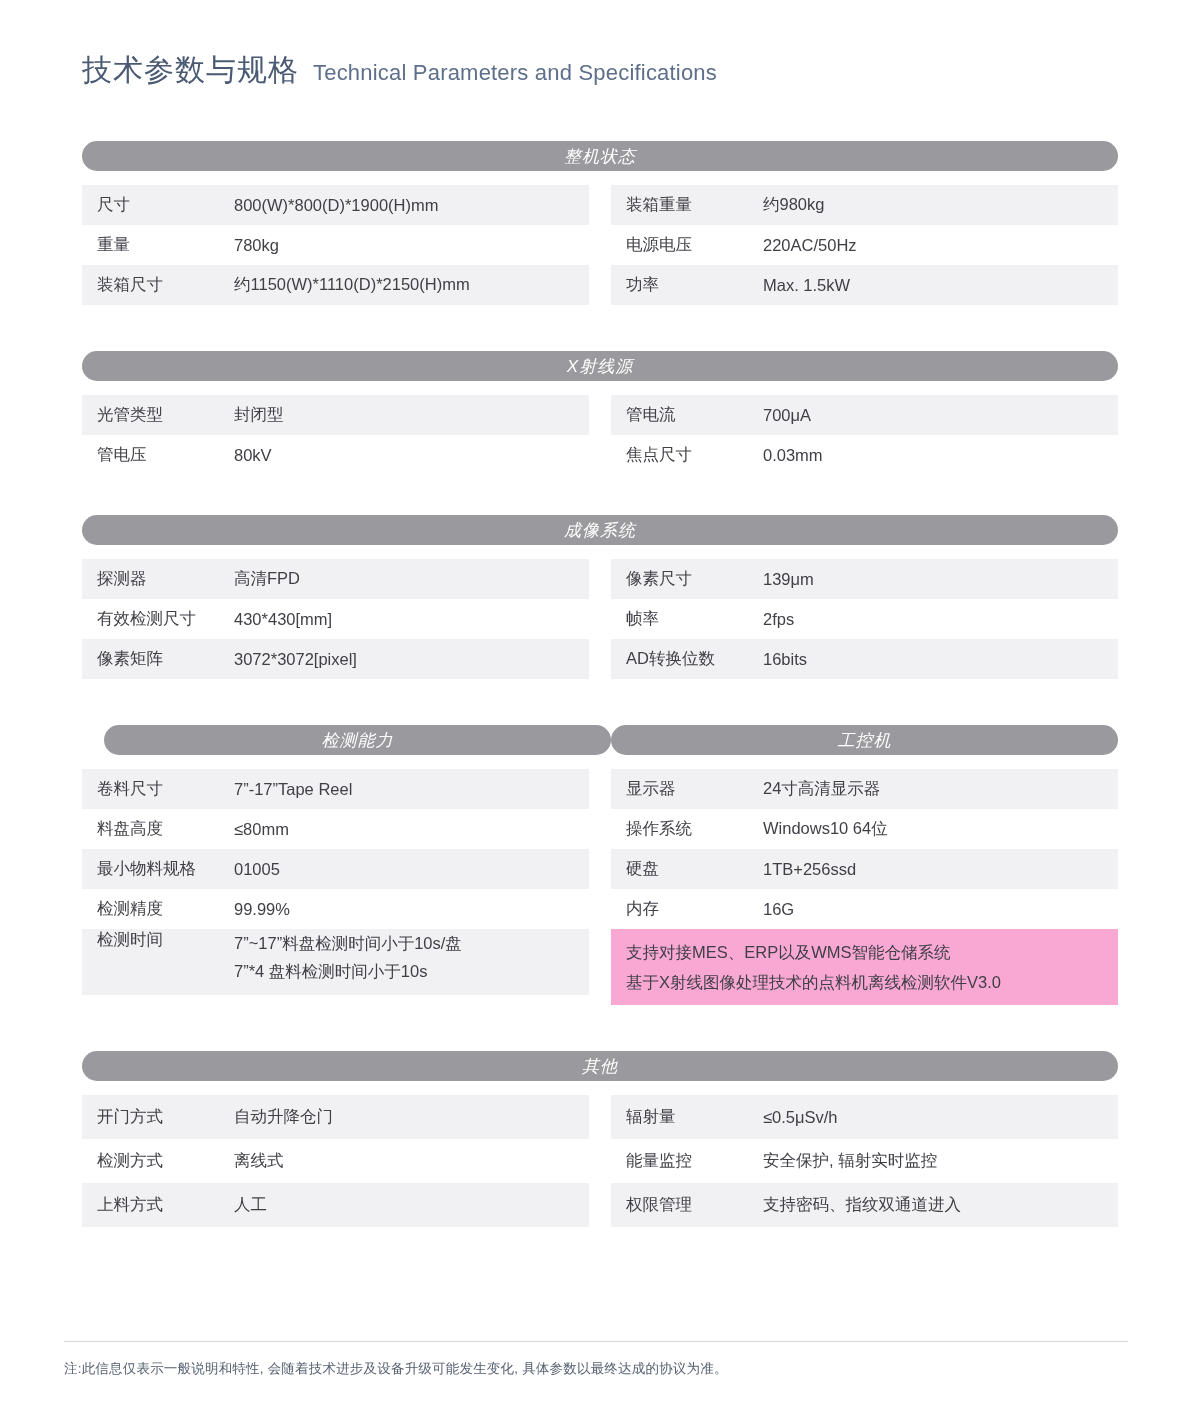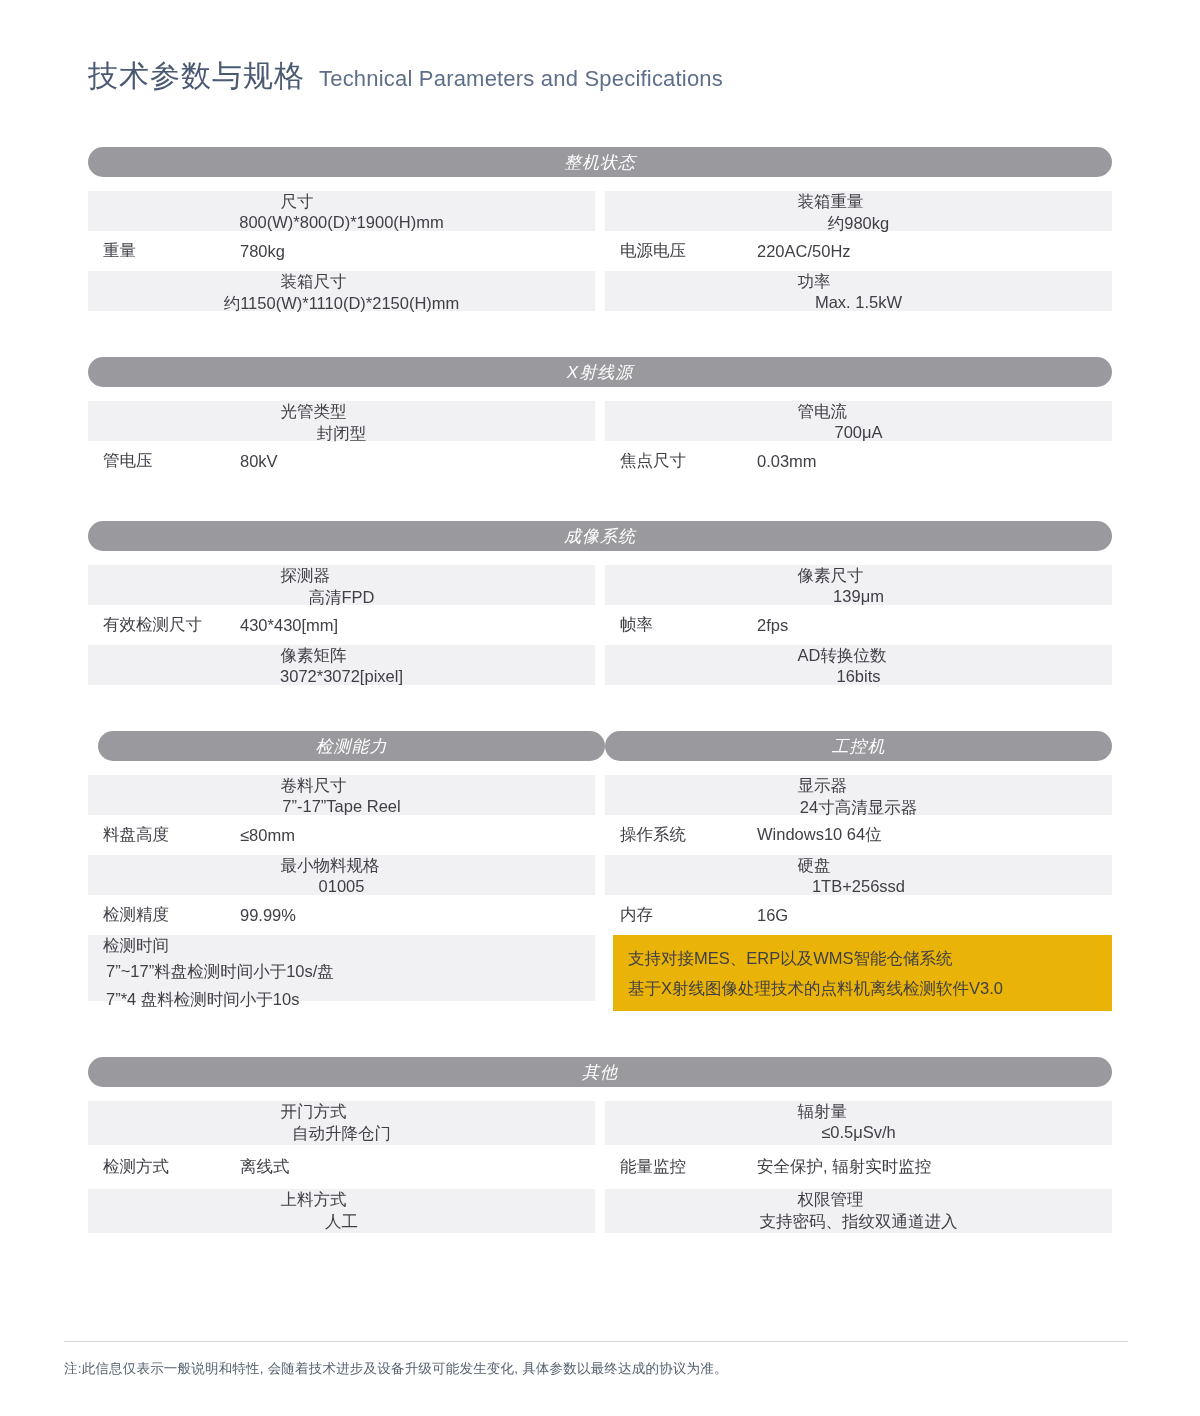--- a/index.html
+++ b/index.html
@@ -6,21 +6,21 @@
   html, body {
     margin: 0; padding: 0;
     width: 1200px; height: 1416px;
     background: #ffffff;
     font-family: "Liberation Sans", sans-serif;
   }
   .page {
     position: relative;
     width: 1200px;
     height: 1416px;
-    padding: 16px;
+    padding: 10px;
   }
   
   .title-block {
     padding: 40px 0 0 72px;
     display: flex;
     align-items: baseline;
     gap: 14px;
   }
   .title-cn {
     font-size: 30px;
@@ -58,43 +58,42 @@
     margin-top: 14px;
   }
   .col { width: 507px; }
   .row {
     display: flex;
     align-items: center;
     height: 40px;
     font-size: 16.5px;
     color: #3f3f46;
   }
-  .row.zebra { background: #f1f1f3; flex-direction: column; }
+  .row.zebra { background: #f1f1f3; }
   .row .k {
     width: 152px;
     padding-left: 15px;
     color: #3f3f46;
   }
   .row .v {
     flex: 1;
     color: #3f3f46;
   }
   .row.tall {
     height: 66px;
     align-items: flex-start;
   }
   .row.tall .v { line-height: 28px; }
-  .row.tall .v div { white-space: nowrap; margin-left: 18px; }
+  .row.tall .v div { white-space: nowrap; }
   .note-row {
     padding: 8px 15px;
     font-size: 16.5px;
     color: #3f3f46;
     line-height: 30px;
-    background: #eab308;
-    margin-left: 8px;
+    background: #f9a8d4;
   }
   .note-row div { white-space: nowrap; }
   .spacer-lg { height: 46px; }
   .spacer-md { height: 40px; }
   
   .other .row { height: 44px; }
   
   .footer {
     position: absolute;
     left: 64px;

